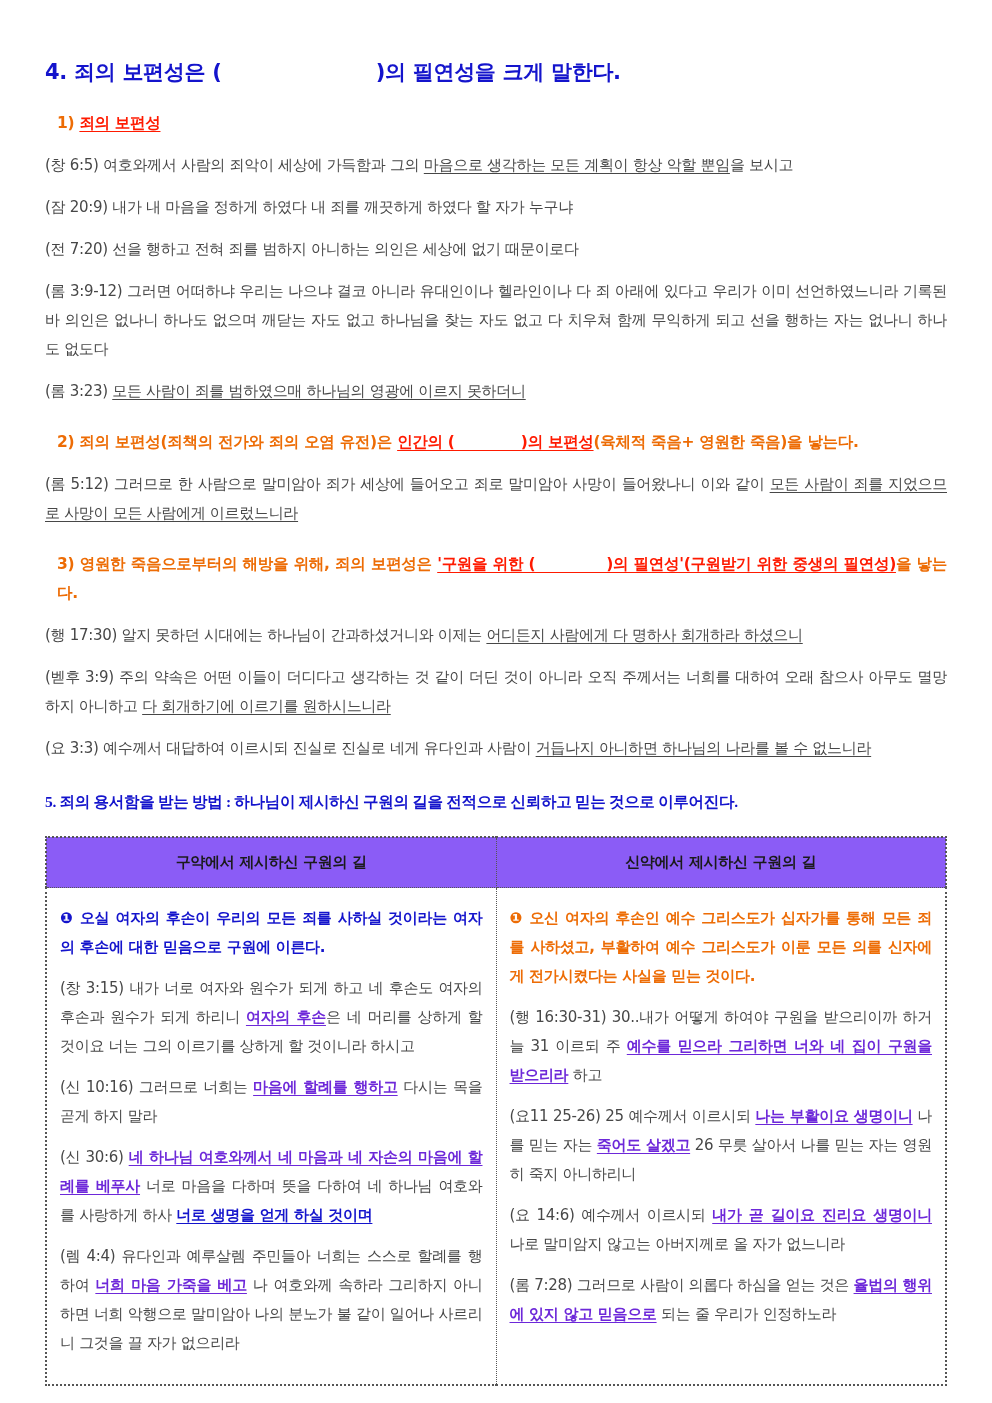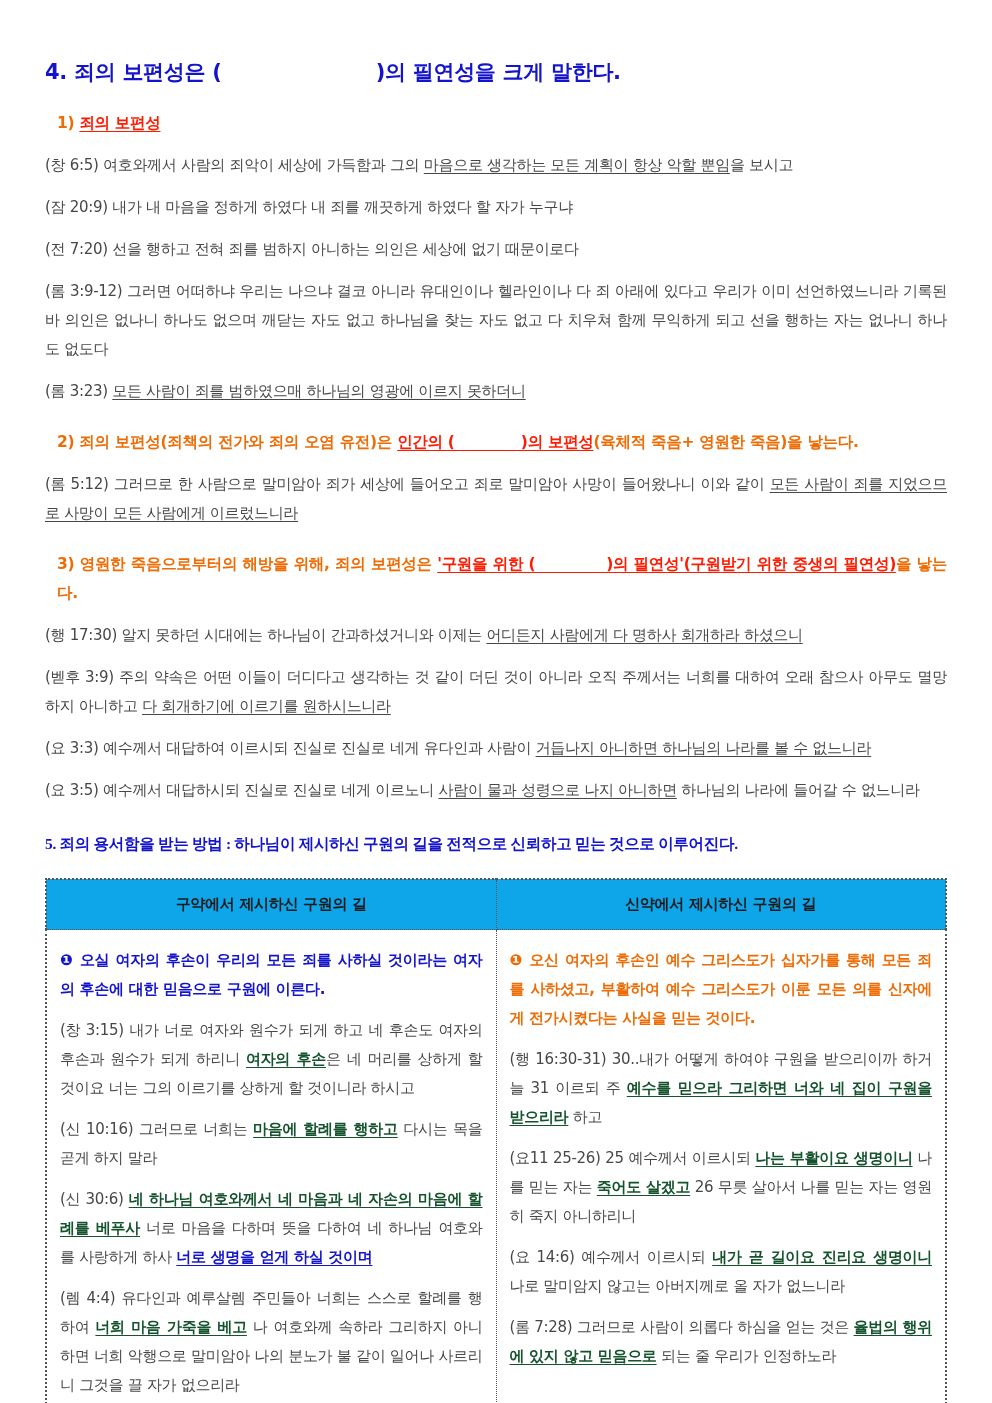--- a/index.html
+++ b/index.html
@@ -9,26 +9,26 @@
     font-family:"DejaVu Sans","Liberation Sans",sans-serif;
     font-size:15px;color:#474747;letter-spacing:-0.3px;
   }
   p{margin:13px 0;line-height:29px;text-align:justify;}
   .h-blue{color:#1414CC;font-weight:bold;font-size:21px;margin:0 0 13px 0;}
   .h5-blue{color:#1414CC;font-weight:bold;font-size:15.5px;margin:24px 0 13px 0;font-family:Liberation Serif, serif;}
   .subhead{padding-left:12px;font-weight:bold;font-size:15.5px;margin-top:22px;}
   .orange{color:#ED6C05;}
   .red{color:#FF1A00;}
   .blue{color:#1414CC;}
-  .green{color:#14532d;font-weight:bold;}
+  .green{color:#6d28d9;font-weight:bold;}
   .u{text-decoration:underline;text-underline-offset:3px;}
   .bold{font-weight:bold;}
   table.sal{width:100%;border-collapse:collapse;border:2px dotted #555;margin-top:20px;table-layout:fixed;}
   table.sal th{
-    border:1.5px dotted #555;background:#0ea5e9;color:#1a1a1a;
+    border:1.5px dotted #555;background:#8b5cf6;color:#1a1a1a;
     font-weight:bold;font-size:15px;padding:15px 8px;letter-spacing:-0.3px;
   }
   table.sal td{
     border:1.5px dotted #555;vertical-align:top;width:50%;
     padding:4px 13px 14px 13px;
   }
   table.sal td p{margin:12px 0;line-height:29px;}
   .cellhead{font-weight:bold;}
 </style>
 </head>
@@ -55,21 +55,20 @@
   <p class="verse"><span>(롬 5:12) 그러므로 한 사람으로 말미암아 죄가 세상에 들어오고 죄로 말미암아 사망이 들어왔나니 이와 같이 </span><span class="u">모든 사람이 죄를 지었으므로 사망이 모든 사람에게 이르렀느니라</span></p>
 
   <p class="subhead"><span class="orange">3) 영원한 죽음으로부터의 해방을 위해, 죄의 보편성은 </span><span class="red u">'구원을 위한 (&nbsp;&nbsp;&nbsp;&nbsp;&nbsp;&nbsp;&nbsp;&nbsp;&nbsp;&nbsp;&nbsp;&nbsp;&nbsp;)의 필연성'(구원받기 위한 중생의 필연성)</span><span class="orange">을 낳는다.</span></p>
 
   <p class="verse"><span>(행 17:30) 알지 못하던 시대에는 하나님이 간과하셨거니와 이제는 </span><span class="u">어디든지 사람에게 다 명하사 회개하라 하셨으니</span></p>
 
   <p class="verse"><span>(벧후 3:9) 주의 약속은 어떤 이들이 더디다고 생각하는 것 같이 더딘 것이 아니라 오직 주께서는 너희를 대하여 오래 참으사 아무도 멸망하지 아니하고 </span><span class="u">다 회개하기에 이르기를 원하시느니라</span></p>
 
   <p class="verse"><span>(요 3:3) 예수께서 대답하여 이르시되 진실로 진실로 네게 유다인과 사람이 </span><span class="u">거듭나지 아니하면 하나님의 나라를 볼 수 없느니라</span></p>
 
-  <p class="verse"><span>(요 3:5) 예수께서 대답하시되 진실로 진실로 네게 이르노니 </span><span class="u">사람이 물과 성령으로 나지 아니하면</span><span> 하나님의 나라에 들어갈 수 없느니라</span></p>
 
   <p class="h5-blue">5. 죄의 용서함을 받는 방법 : 하나님이 제시하신 구원의 길을 전적으로 신뢰하고 믿는 것으로 이루어진다.</p>
 
   <table class="sal">
     <thead>
       <tr>
         <th>구약에서 제시하신 구원의 길</th>
         <th>신약에서 제시하신 구원의 길</th>
       </tr>
     </thead>

